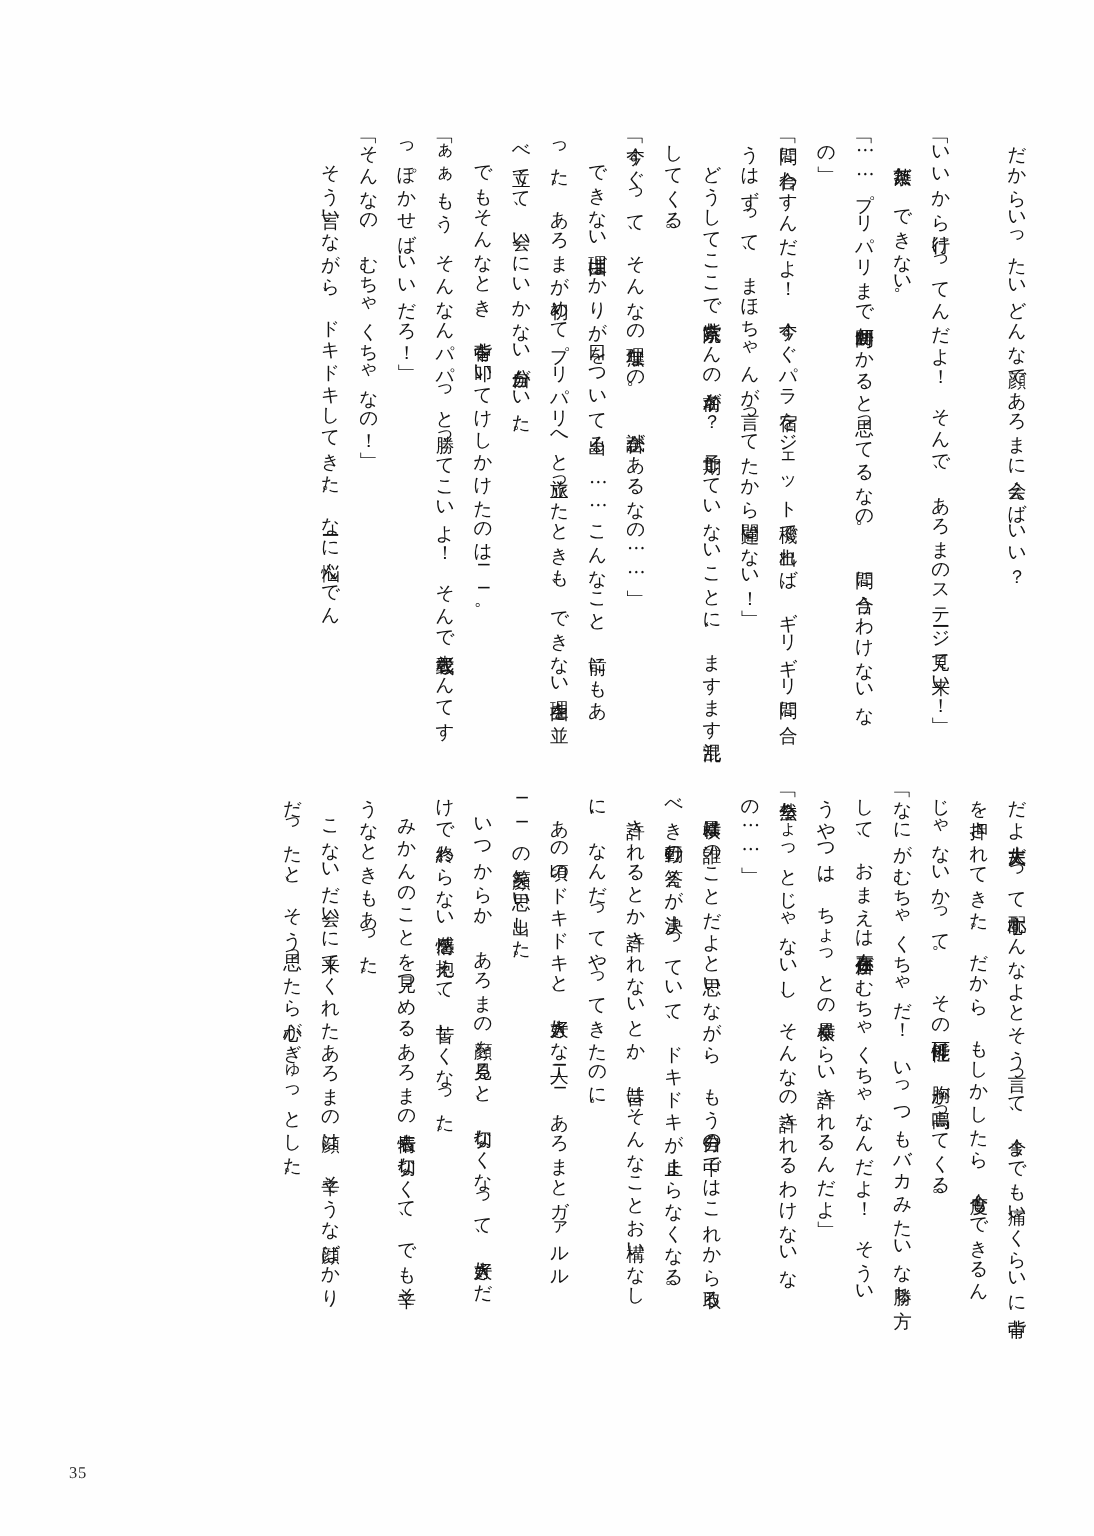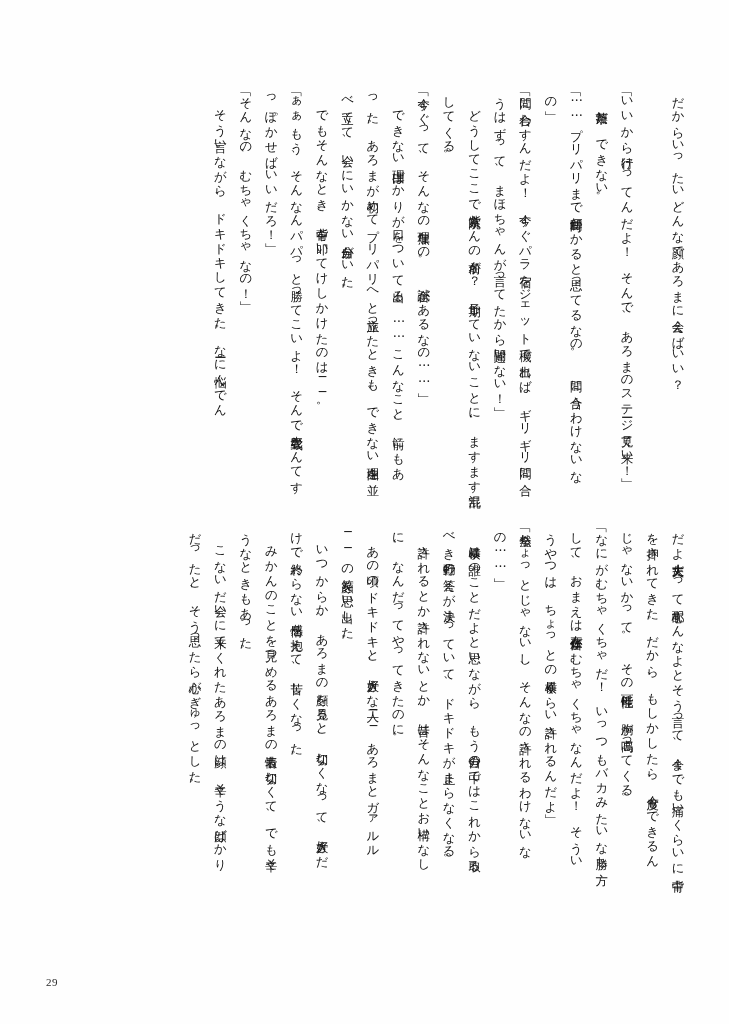--- a/index.html
+++ b/index.html
@@ -79,15 +79,15 @@
   <div class="vblock" id="block-bottom">だよ大丈夫だって心配すんなよとそう言って、今までも痛いくらいに背中を押されてきた。だから、もしかしたら、今度もできるんじゃないかって。　その可能性に、胸が高鳴ってくる。
 「なにがむちゃくちゃだ！　いっつもバカみたいな勝ち方して、おまえは存在自体がむちゃくちゃなんだよ！　そういうやつは、ちょっとの横暴くらい許されるんだよ」
 「全然ちょっとじゃないし、そんなの許されるわけないなの……」
 　横暴は誰のことだよと思いながら、もう自分の中ではこれから取るべき行動の答えが決まっていて、ドキドキが止まらなくなる。
 　許されるとか許されないとか、昔はそんなことお構いなしに、なんだってやってきたのに。
 　あの頃のドキドキと、大好きな二人──あろまとガァルル──の笑顔を思い出した。
 　いつからか、あろまの顔を見ると、切なくなって、大好きだけで終わらない感情を抱えて、苦しくなった。
 　みかんのことを見つめるあろまの表情も切なくて、でも辛そうなときもあった。
 　こないだ会いに来てくれたあろまの顔は、辛そうな顔ばかりだったと、そう思ったら心がぎゅっとした。</div>
 
-  <div class="page-number">29</div>
+  <div class="page-number">35</div>
 
 </div>
 
 </body></html>

